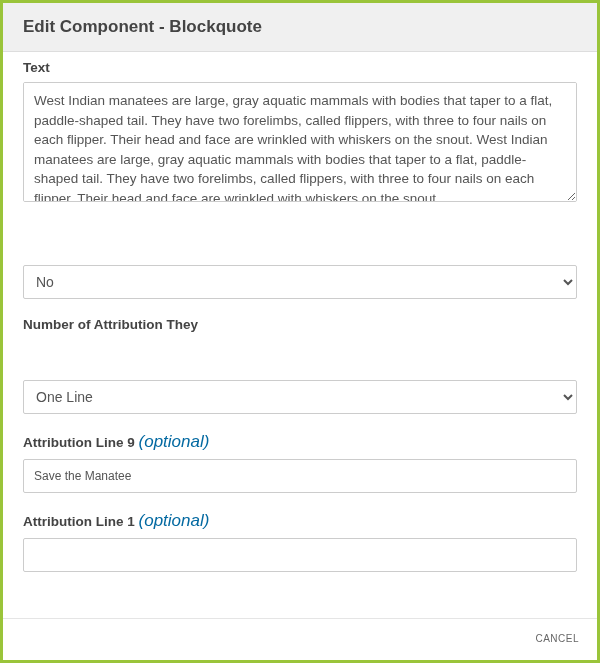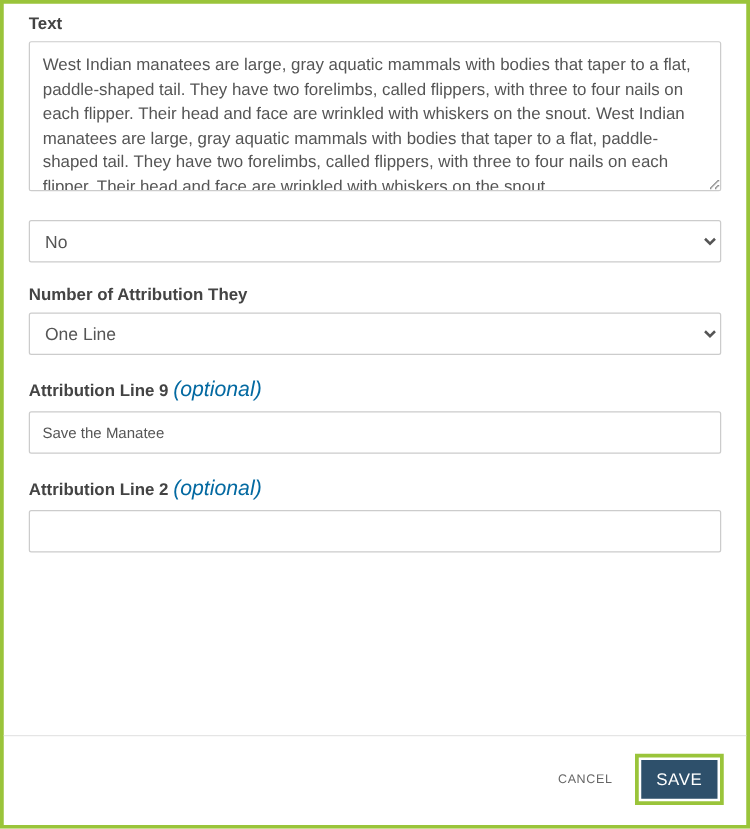--- a/index.html
+++ b/index.html
@@ -68,20 +68,21 @@
     select.select {
       width: 100%;
       height: 34px;
       border: 1px solid #ccc;
       border-radius: 2px;
       background: #fff;
       font-family: inherit;
       font-size: 14px;
       color: #555;
       padding: 0 8px;
+      margin-top: 41px;
     }
     input.text-input {
       width: 100%;
       height: 34px;
       border: 1px solid #ccc;
       border-radius: 2px;
       background: #fff;
       font-family: inherit;
       font-size: 12px;
       color: #555;
@@ -117,20 +118,23 @@
       letter-spacing: 0.5px;
       padding: 8px 12px;
       cursor: pointer;
       font-family: inherit;
     }
   </style>
 </head>
 <body>
 
 <div class="outer">
+  <div class="header">
+    <div class="header-title">Edit Component - Blockquote</div>
+  </div>
 
   <div class="body">
 
     <div class="field">
       <label class="field-label">Text</label>
       <textarea class="textarea" style="">West Indian manatees are large, gray aquatic mammals with bodies that taper to a flat, paddle-shaped tail. They have two forelimbs, called flippers, with three to four nails on each flipper. Their head and face are wrinkled with whiskers on the snout. West Indian manatees are large, gray aquatic mammals with bodies that taper to a flat, paddle-shaped tail. They have two forelimbs, called flippers, with three to four nails on each flipper. Their head and face are wrinkled with whiskers on the snout.</textarea>
     </div>
 
     <div class="field">
       <select class="select">
@@ -150,27 +154,24 @@
     <div class="field">
       <label class="field-label">
         <span>Attribution Line 9</span>
         <span class="optional">(optional)</span>
       </label>
       <input type="text" class="text-input" value="Save the Manatee" style="">
     </div>
 
     <div class="field">
       <label class="field-label">
-        <span>Attribution Line 2</span>
+        <span>Attribution Line 1</span>
         <span class="optional">(optional)</span>
       </label>
       <input type="text" class="text-input" value="" style="">
     </div>
 
   </div>
 
   <div class="footer">
     <button class="btn-cancel">CANCEL</button>
-    <span class="save-wrap">
-      <button class="btn-save">SAVE</button>
-    </span>
   </div>
 </div>
 
 </body></html>

